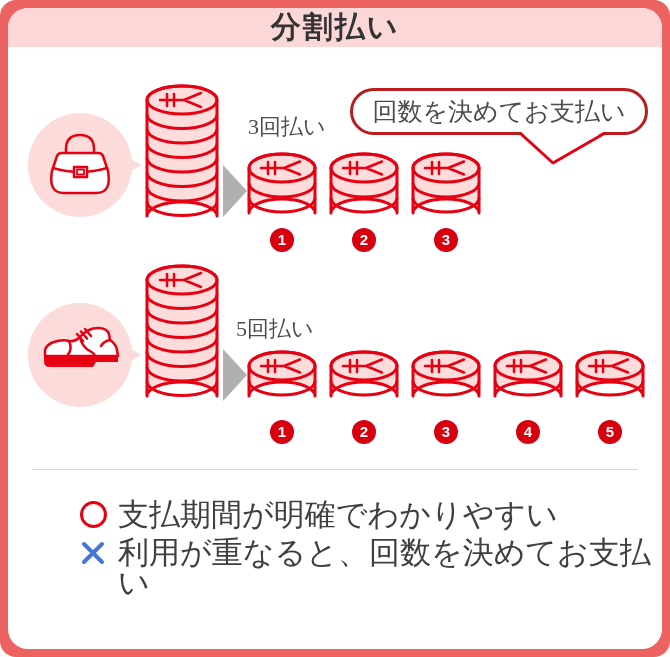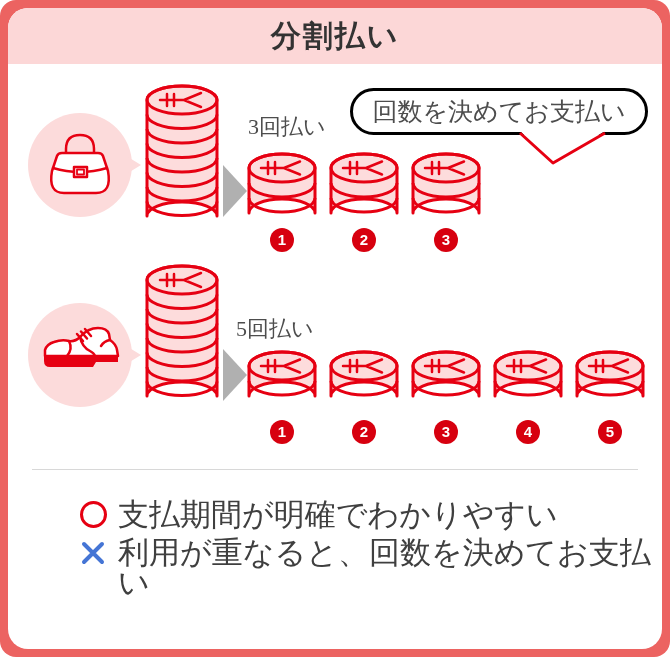--- a/index.html
+++ b/index.html
@@ -1,29 +1,29 @@
 <!DOCTYPE html>
 <html><head>
 <meta charset="utf-8">
 <style>
   html,body{margin:0;padding:0;background:#fff;}
   body{font-family:"Liberation Sans","DejaVu Sans",sans-serif;}
   .card{position:relative;width:670px;height:657px;background:#ec6361;border-radius:16px;overflow:hidden;}
   .card-bg{position:absolute;left:8px;top:8px;right:8px;bottom:8px;background:#fff;border-radius:20px;}
   .abs{position:absolute;}
-  .header{position:absolute;left:8px;top:8px;right:8px;height:56px;background:#fcd7d7;
+  .header{position:absolute;left:8px;top:8px;right:8px;height:39px;background:#fcd7d7;
           border-radius:20px 20px 0 0;display:flex;align-items:center;justify-content:center;}
   .title{font-size:30px;font-weight:bold;color:#333;letter-spacing:2px;}
   .count-label{position:absolute;font-size:22px;color:#4d4d4d;font-family:Liberation Serif, serif;}
   .arrow{position:absolute;width:0;height:0;border-top:26px solid transparent;
          border-bottom:26px solid transparent;border-left:24px solid #b0b0b0;}
   .badge{position:absolute;width:24px;height:24px;border-radius:50%;background:#d7000f;
          color:#fff;font-weight:bold;font-size:15px;line-height:24px;text-align:center;}
   .bubble{position:absolute;left:350px;top:88px;width:298px;height:47px;background:#fff;
-          border:3px solid #000000;border-radius:25px;box-sizing:border-box;z-index:1;
+          border:3px solid #b91c1c;border-radius:25px;box-sizing:border-box;z-index:1;
           display:flex;align-items:center;justify-content:center;font-size:25px;color:#4d4d4d;}
   .bubble-tail{position:absolute;left:516px;top:131px;z-index:2;}
   .divider{position:absolute;left:32px;top:469px;width:606px;height:1px;background:#d8d8d8;}
   .note-text{position:absolute;left:118px;font-size:31px;color:#3f3f3f;line-height:30px;}
   .mk-circle{position:absolute;left:80px;top:501px;width:27px;height:27px;border:3px solid #e60012;
              border-radius:50%;box-sizing:border-box;}
   
   .cf{fill:#fddcdc;stroke:#e60012;stroke-width:3;stroke-linejoin:round;}
   .cl{fill:none;stroke:#e60012;stroke-width:3;}
   .cs{fill:none;stroke:#e60012;stroke-width:2.5;stroke-linecap:round;}

